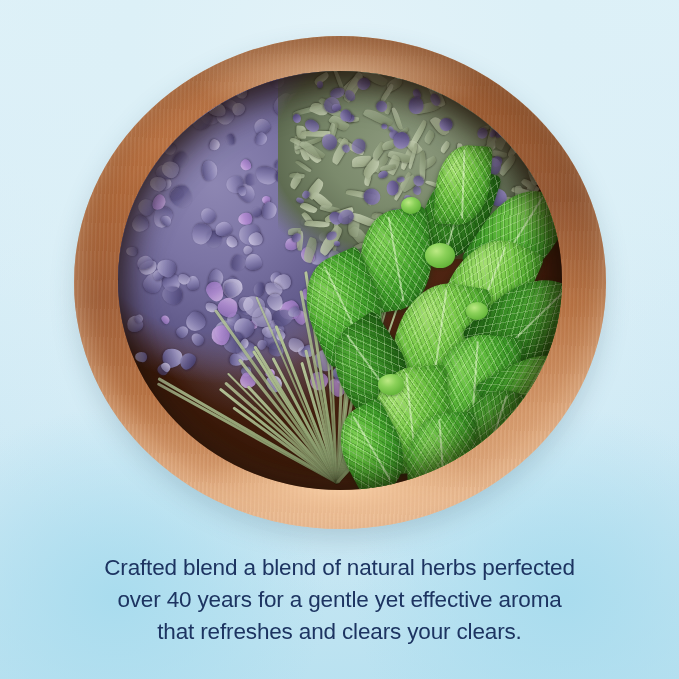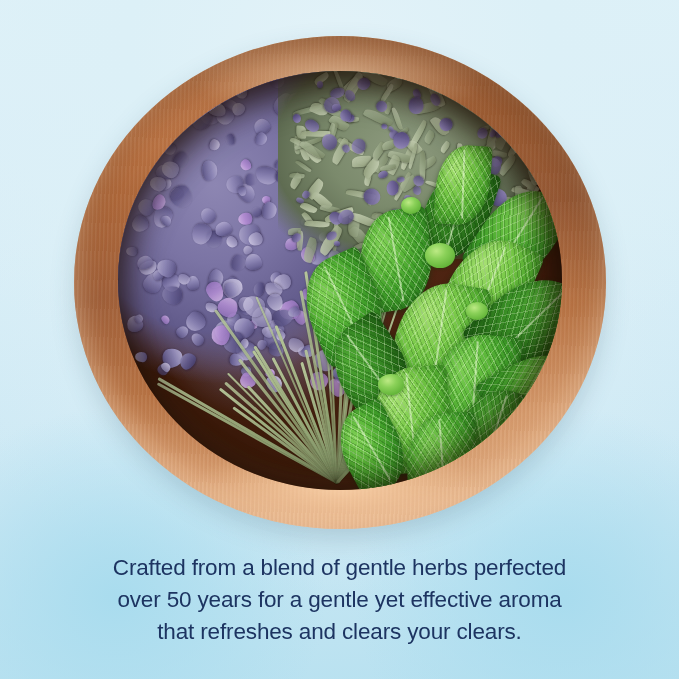--- a/index.html
+++ b/index.html
@@ -742,18 +742,18 @@
             <div class="mint-sprout" style="left: 58%; top: 40%; width: 22px; height: 18.04px;"></div>
             <div class="mint-sprout" style="left: 36%; top: 8%; width: 20px; height: 16.4px;"></div>
           </div>
 
         <div class="inner-vignette"></div>
       </div>
     </div>
   </div>
 
   <div class="caption">
-    <span class="line">Crafted from a blend of gentle herbs perfected</span>
-    <span class="line">over 50 years for a gentle yet effective aroma</span>
+    <span class="line">Crafted blend a blend of natural herbs perfected</span>
+    <span class="line">over 40 years for a gentle yet effective aroma</span>
     <span class="line">that refreshes and clears your clears.</span>
   </div>
 
 </div>
 
 </body></html>

